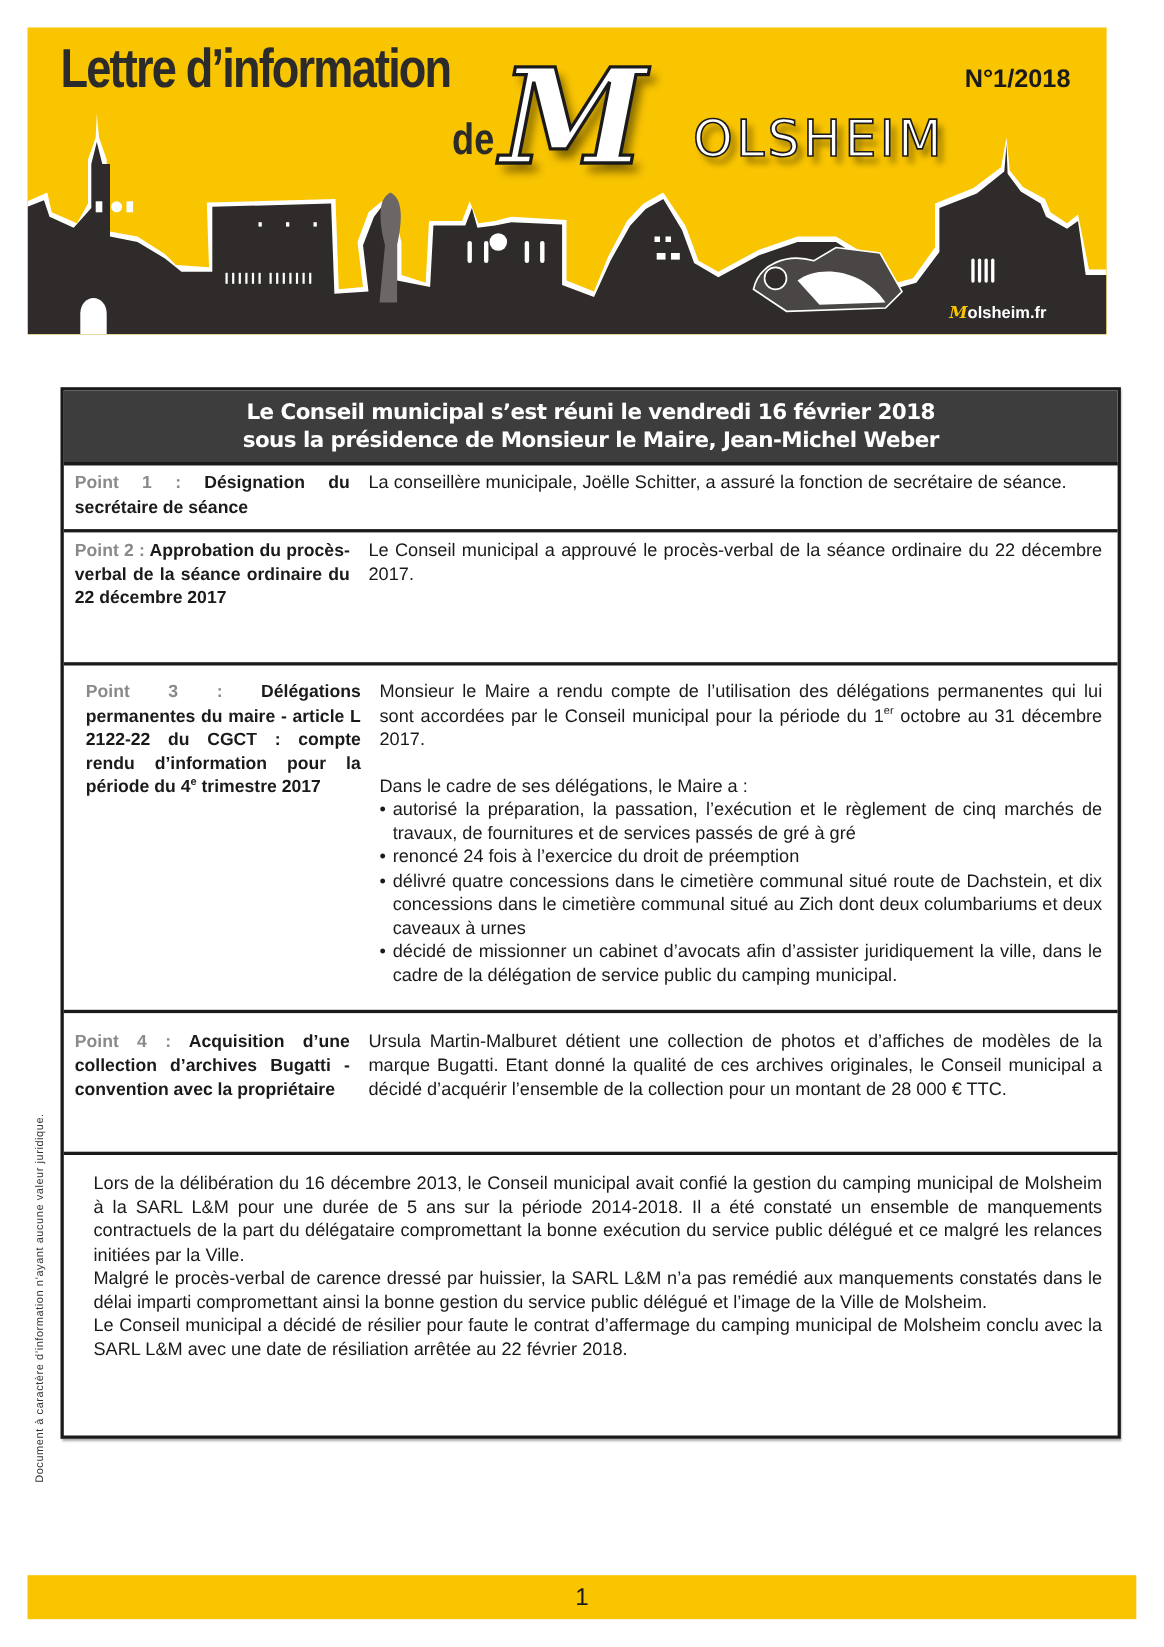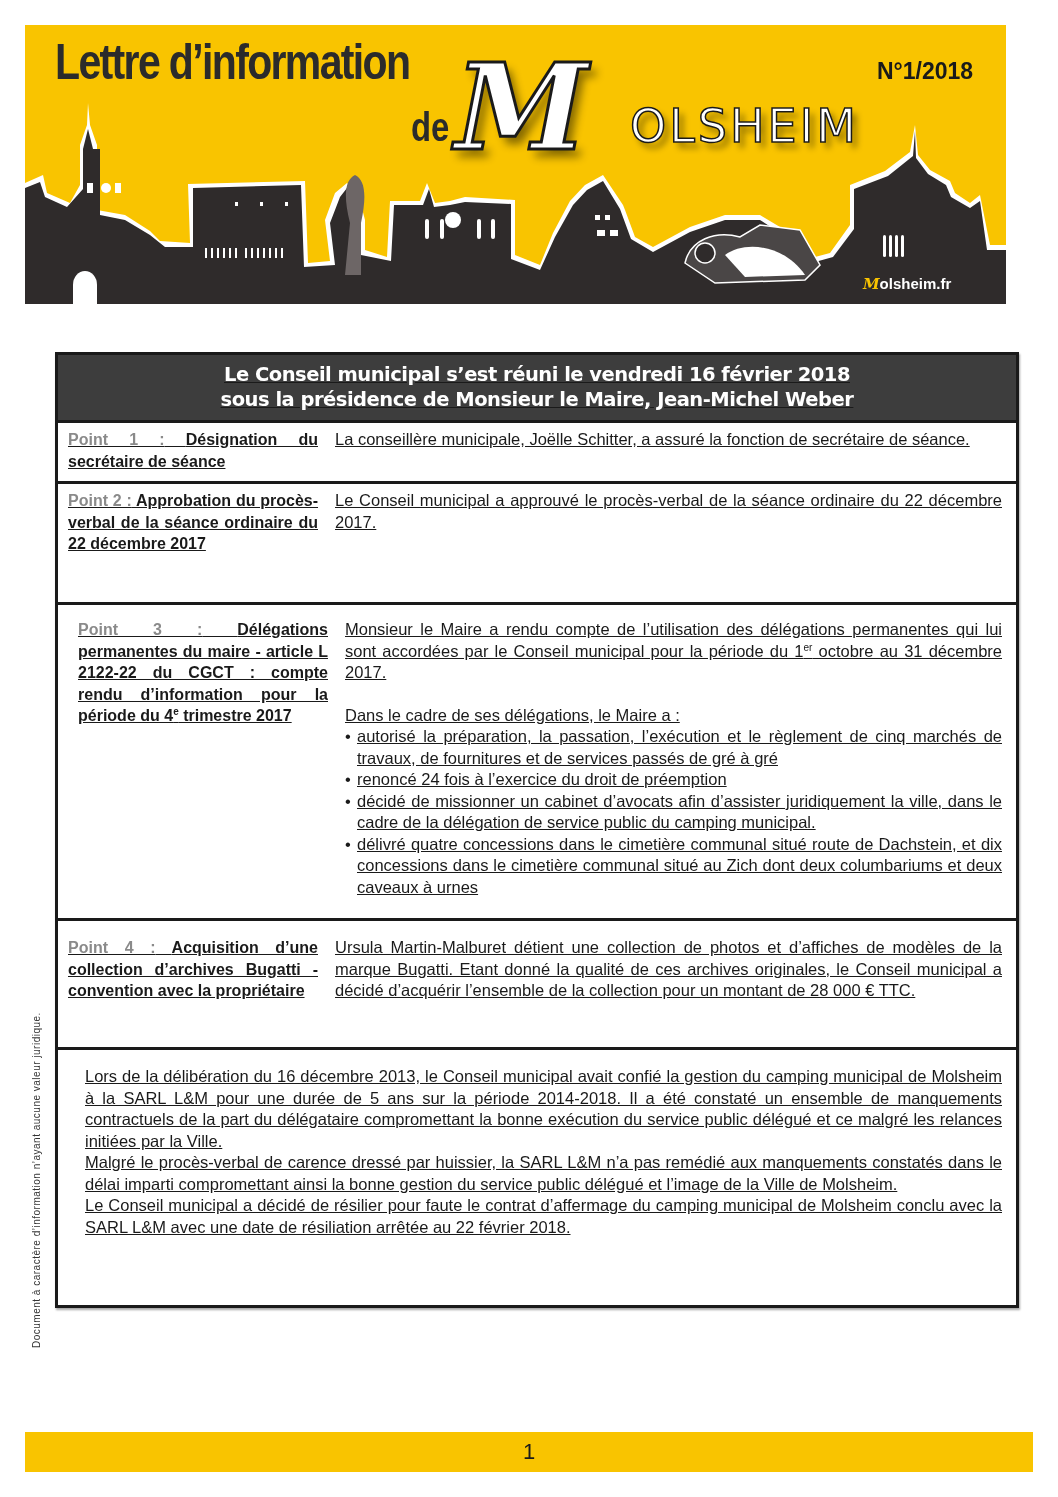--- a/index.html
+++ b/index.html
@@ -10,21 +10,21 @@
   .banner-title { position: absolute; left: 30px; top: 12px; font-family: "Liberation Sans", sans-serif; font-weight: bold; font-size: 50px; color: #2b2b2b; letter-spacing: -2px; transform: scaleX(0.82); transform-origin: left top; white-space: nowrap; line-height: 1; }
   .banner-de { position: absolute; left: 386px; top: 82px; font-weight: bold; font-size: 40px; color: #2b2b2b; transform: scaleX(0.82); transform-origin: left top; line-height: 1; }
   .banner-m { position: absolute; left: 430px; top: 22px; font-family: "DejaVu Serif", serif; font-style: italic; font-weight: bold; font-size: 120px; color: #ffffff; line-height: 1; -webkit-text-stroke: 3px #1a1a1a; text-shadow: 6px 8px 8px rgba(0,0,0,0.45); }
   .banner-olsheim { position: absolute; left: 605px; top: 78px; font-family: "DejaVu Sans", sans-serif; font-size: 46px; color: #ffffff; -webkit-text-stroke: 1.5px #1a1a1a; letter-spacing: 3px; line-height: 1; text-shadow: 5px 6px 6px rgba(0,0,0,0.4); }
   .banner-issue { position: absolute; left: 852px; top: 33px; font-weight: bold; font-size: 23px; color: #1a1a1a; }
   .skyline { position: absolute; left: 0; top: 0; width: 981px; height: 279px; }
   .site-logo { position: absolute; left: 838px; top: 250px; font-weight: bold; font-size: 15px; color: #ffffff; }
   .site-logo .m { font-family: "DejaVu Serif", serif; font-style: italic; color: #f9c400; }
 
   
-  .minutes { position: absolute; left: 55px; top: 352px; width: 964px; border: 3px solid #1a1a1a; box-sizing: border-box; box-shadow: 1px 2px 2px rgba(0,0,0,0.35); text-decoration: underline; }
+  .minutes { position: absolute; left: 55px; top: 352px; width: 964px; border: 3px solid #1a1a1a; box-sizing: border-box; box-shadow: 1px 2px 2px rgba(0,0,0,0.35); }
   .minutes-header { background: #3d3d3d; color: #ffffff; text-align: center; font-family: "DejaVu Sans", sans-serif; font-weight: bold; font-size: 19.5px; line-height: 25px; padding: 7px 10px 8px; border-bottom: 3px solid #1a1a1a; letter-spacing: -0.5px; }
   .row { display: flex; border-top: 3px solid #1a1a1a; padding: 6px 14px 8px 10px; box-sizing: border-box; }
   .row.first { border-top: none; }
   .row-label { width: 250px; flex: none; font-size: 16px; line-height: 21.5px; font-weight: bold; text-align: justify; color: #1a1a1a; }
   .row-label .pt { color: #8a8a8a; font-weight: bold; }
   .row-body { flex: 1; margin-left: 17px; font-size: 16.5px; line-height: 21.5px; text-align: justify; color: #1a1a1a; }
   .row-body p { margin: 0; }
   .row-body p.gap { margin-top: 21px; }
   .row-body ul { margin: 0; padding: 0; list-style: none; }
   .row-body li { position: relative; padding-left: 12px; }
@@ -130,22 +130,22 @@
     <div class="row-label">
       <span class="pt">Point 3 :</span>
       <span><span>Délégations permanentes du maire - article L 2122-22 du CGCT : compte rendu d’information pour la période du 4</span><sup>e</sup><span> trimestre 2017</span></span>
     </div>
     <div class="row-body">
       <p><span>Monsieur le Maire a rendu compte de l’utilisation des délégations permanentes qui lui sont accordées par le Conseil municipal pour la période du 1</span><sup>er</sup><span> octobre au 31 décembre 2017.</span></p>
       <p class="gap">Dans le cadre de ses délégations, le Maire a :</p>
       <ul>
         <li>autorisé la préparation, la passation, l’exécution et le règlement de cinq marchés de travaux, de fournitures et de services passés de gré à gré</li>
         <li>renoncé 24 fois à l’exercice du droit de préemption</li>
+        <li>délivré quatre concessions dans le cimetière communal situé route de Dachstein, et dix concessions dans le cimetière communal situé au Zich dont deux columbariums et deux caveaux à urnes</li>
         <li>décidé de missionner un cabinet d’avocats afin d’assister juridiquement la ville, dans le cadre de la délégation de service public du camping municipal.</li>
-        <li>délivré quatre concessions dans le cimetière communal situé route de Dachstein, et dix concessions dans le cimetière communal situé au Zich dont deux columbariums et deux caveaux à urnes</li>
       </ul>
     </div>
   </div>
 
   <div class="row" style="min-height:129px; padding-top:16px;">
     <div class="row-label">
       <span class="pt">Point 4 :</span>
       <span>Acquisition d’une collection d’archives Bugatti - convention avec la propriétaire</span>
     </div>
     <div class="row-body">

